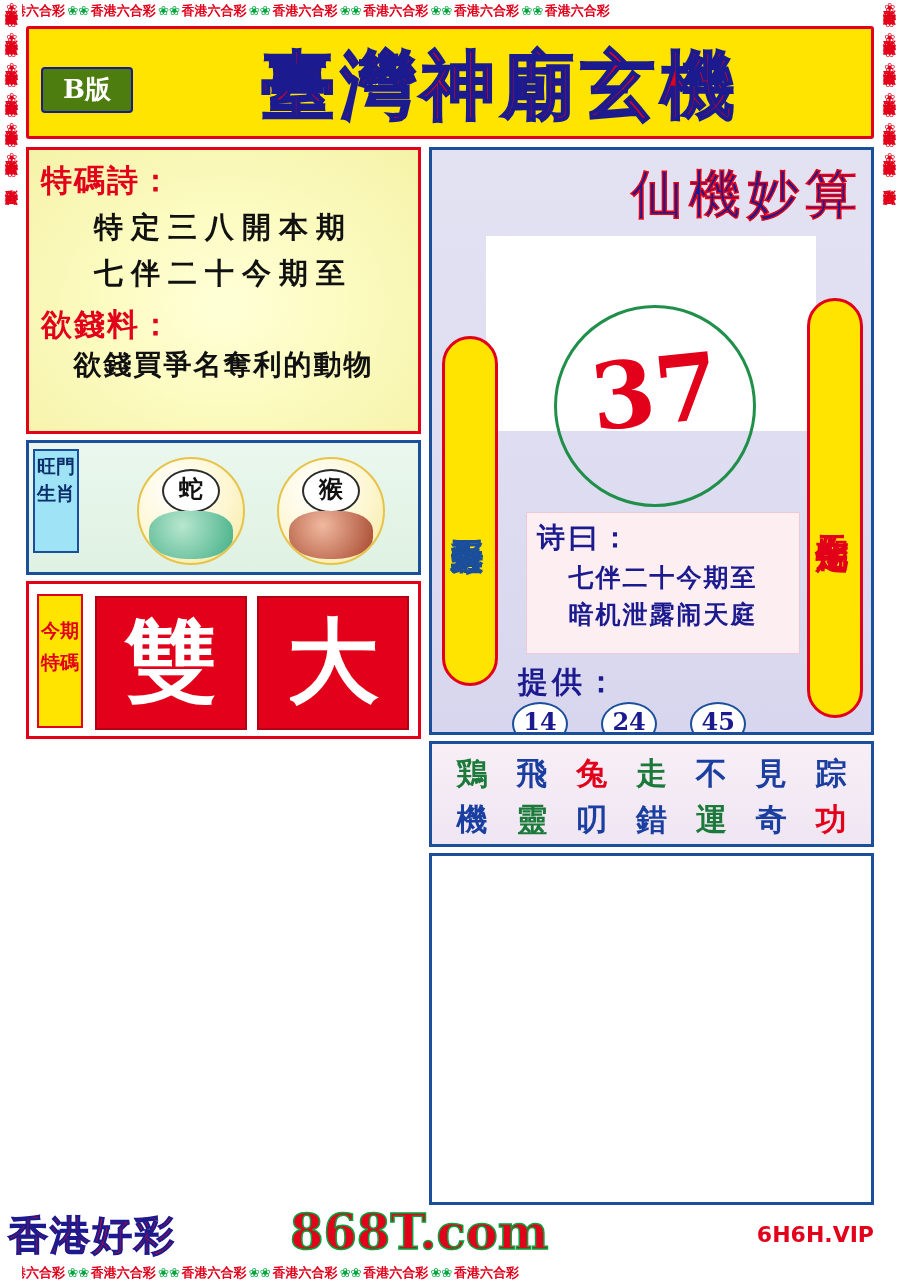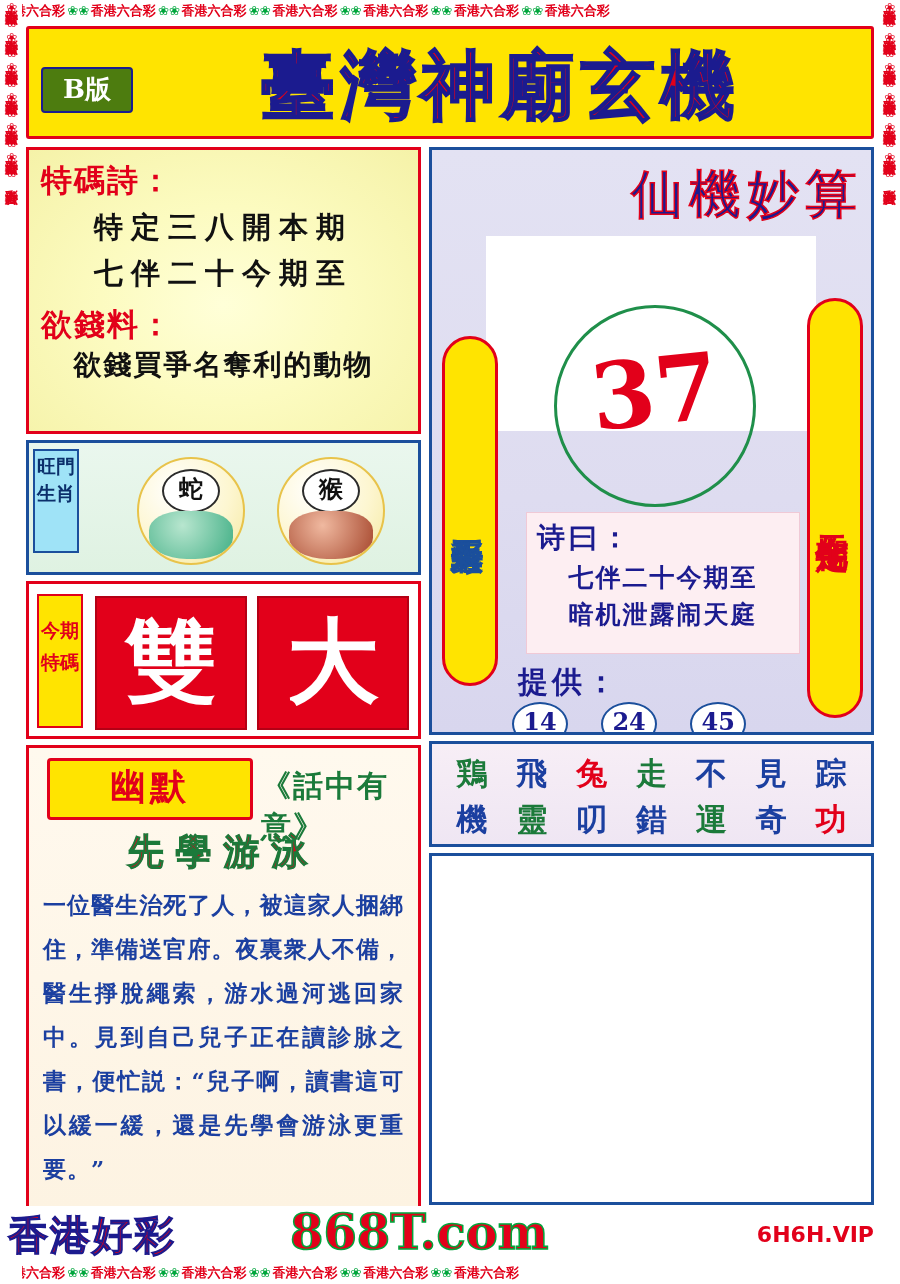--- a/index.html
+++ b/index.html
@@ -387,26 +387,20 @@
             <div class="body"></div>
           </div>
         </div>
 
         <div class="bigbox">
           <div class="vlabel">今期特碼</div>
           <div class="cell c1">雙</div>
           <div class="cell c2">大</div>
         </div>
 
-        <div class="story">
-          <div class="hdr">幽默</div>
-          <div class="hdr2">《話中有意》</div>
-          <div class="subtitle">先學游泳</div>
-          <div class="body">一位醫生治死了人，被這家人捆綁住，準備送官府。夜裏衆人不備，醫生掙脫繩索，游水過河逃回家中。見到自己兒子正在讀診脉之書，便忙説：“兒子啊，讀書這可以緩一緩，還是先學會游泳更重要。”</div>
-        </div>
 
       </div>
 
       <div class="colR">
 
         <div class="rpanel">
           <div class="rtitle">仙機妙算</div>
           <div class="whitearea"></div>
           <div class="circle">
             <div class="num">37</div>

